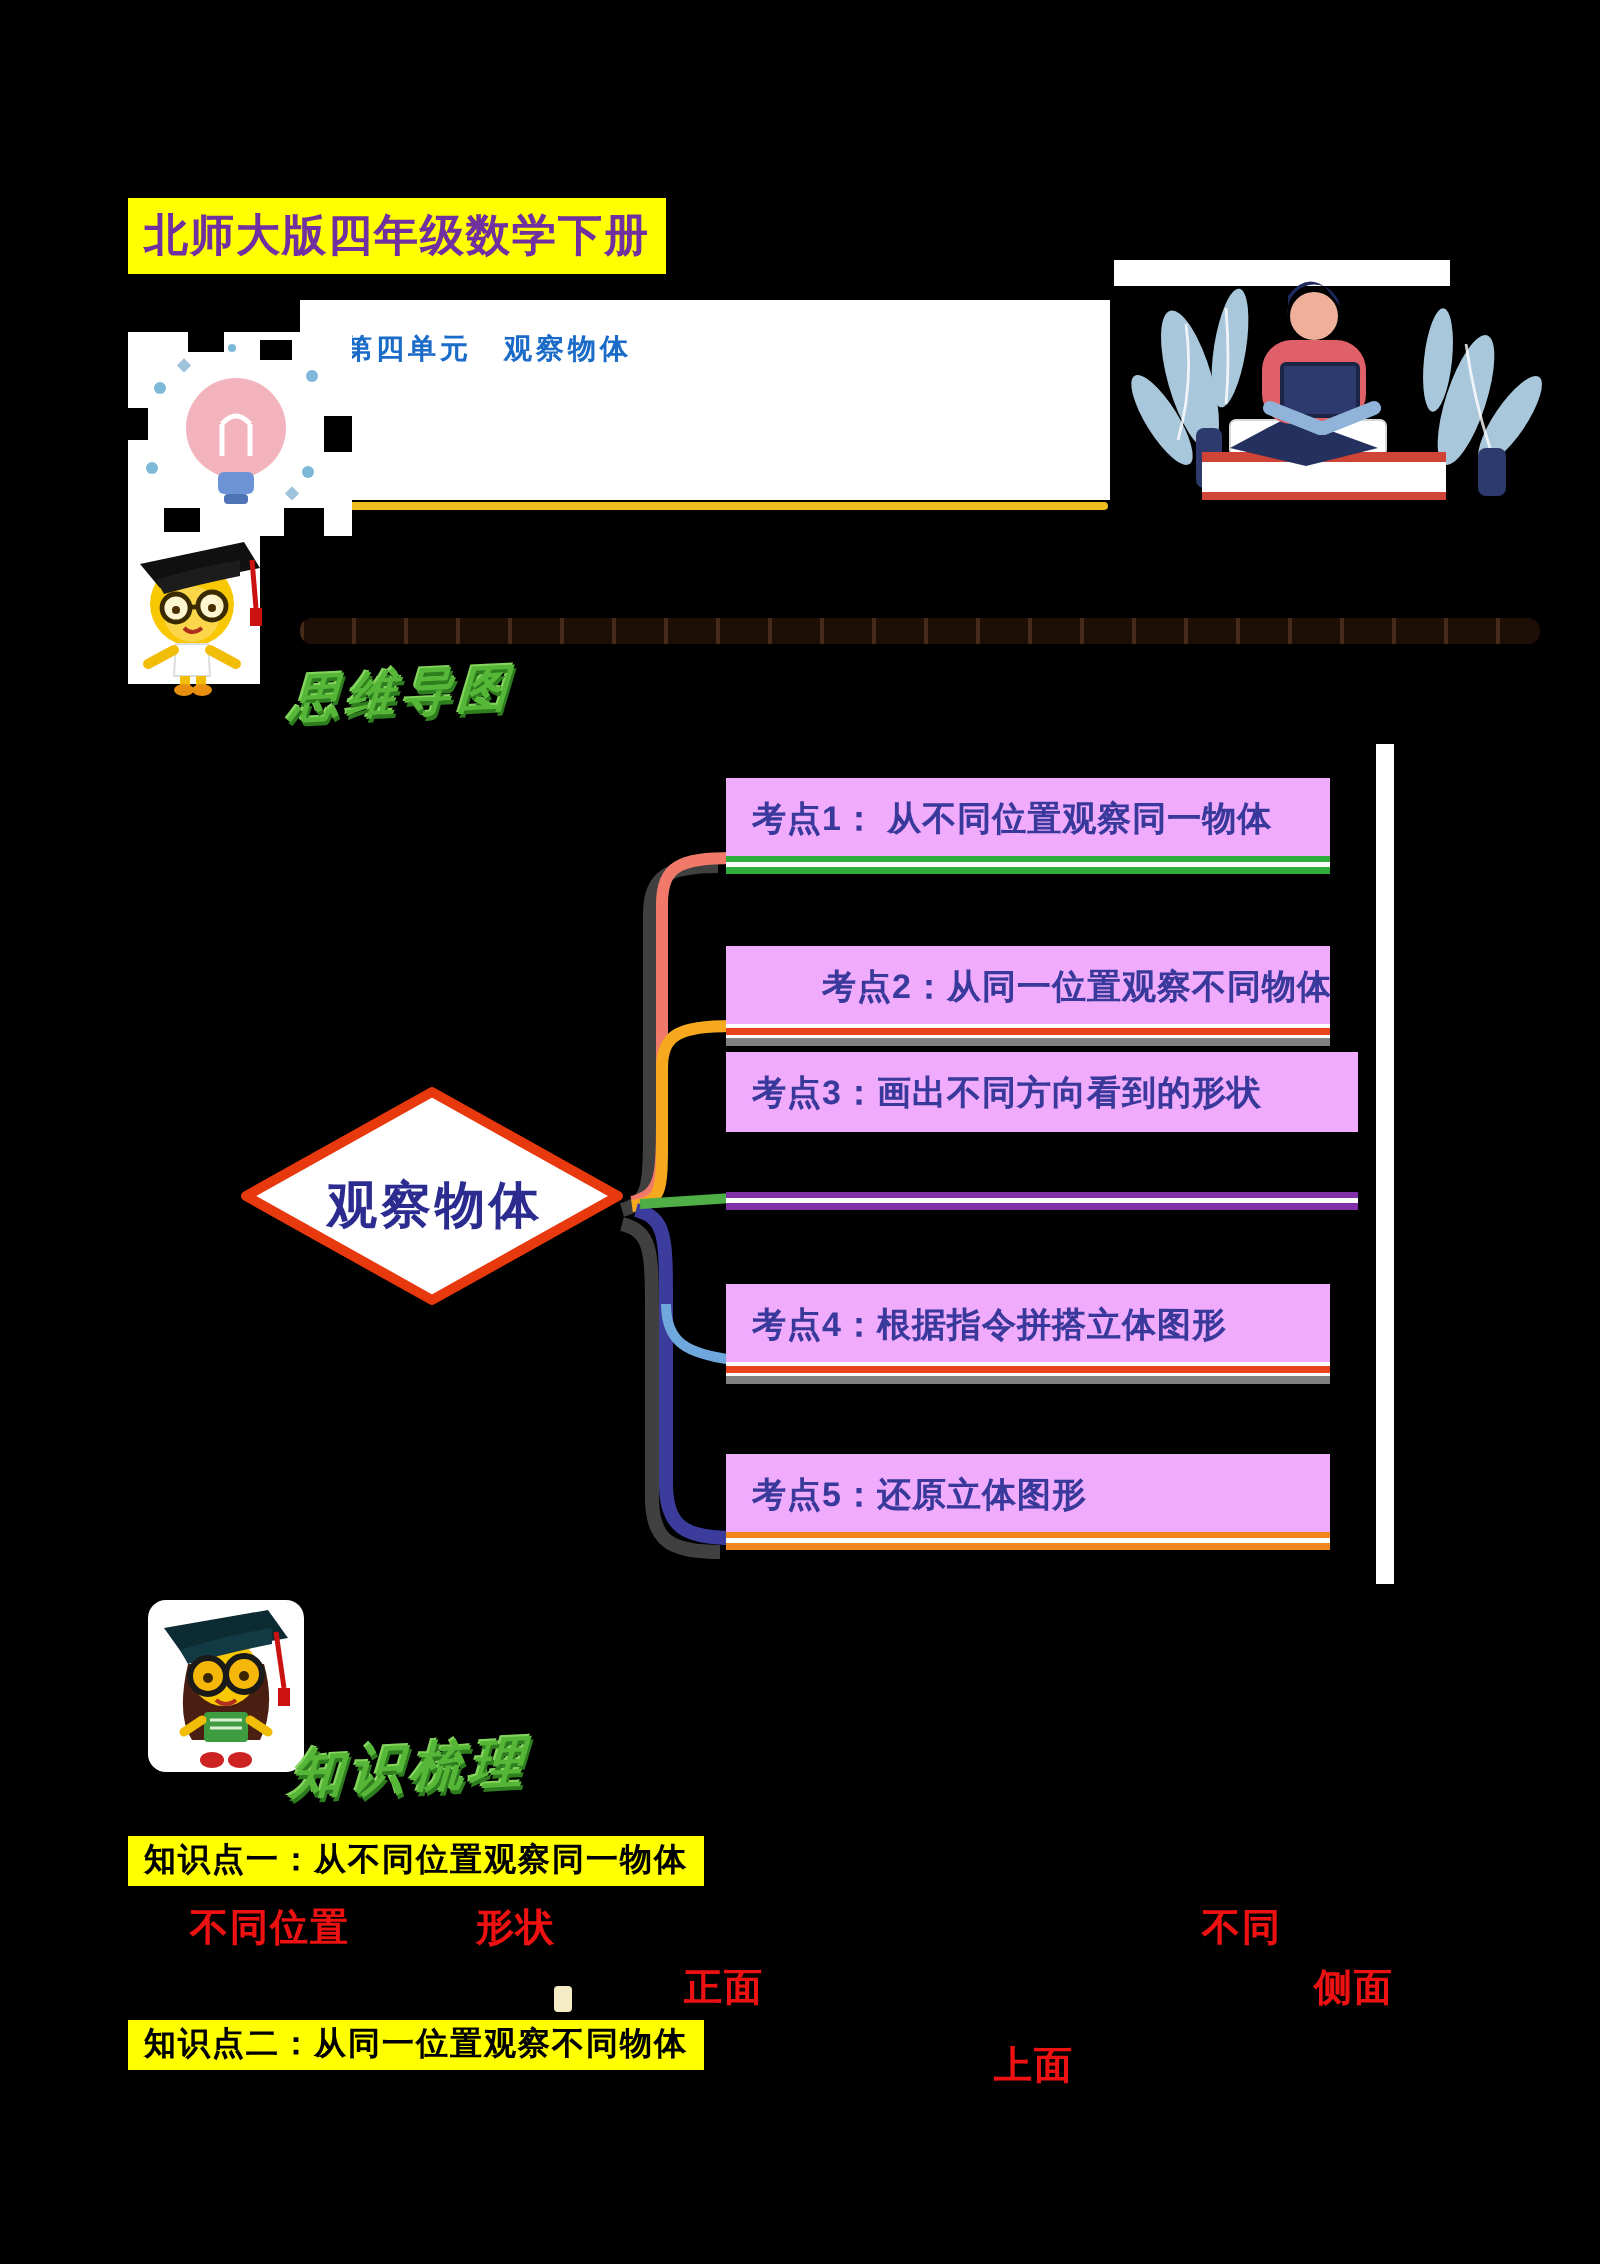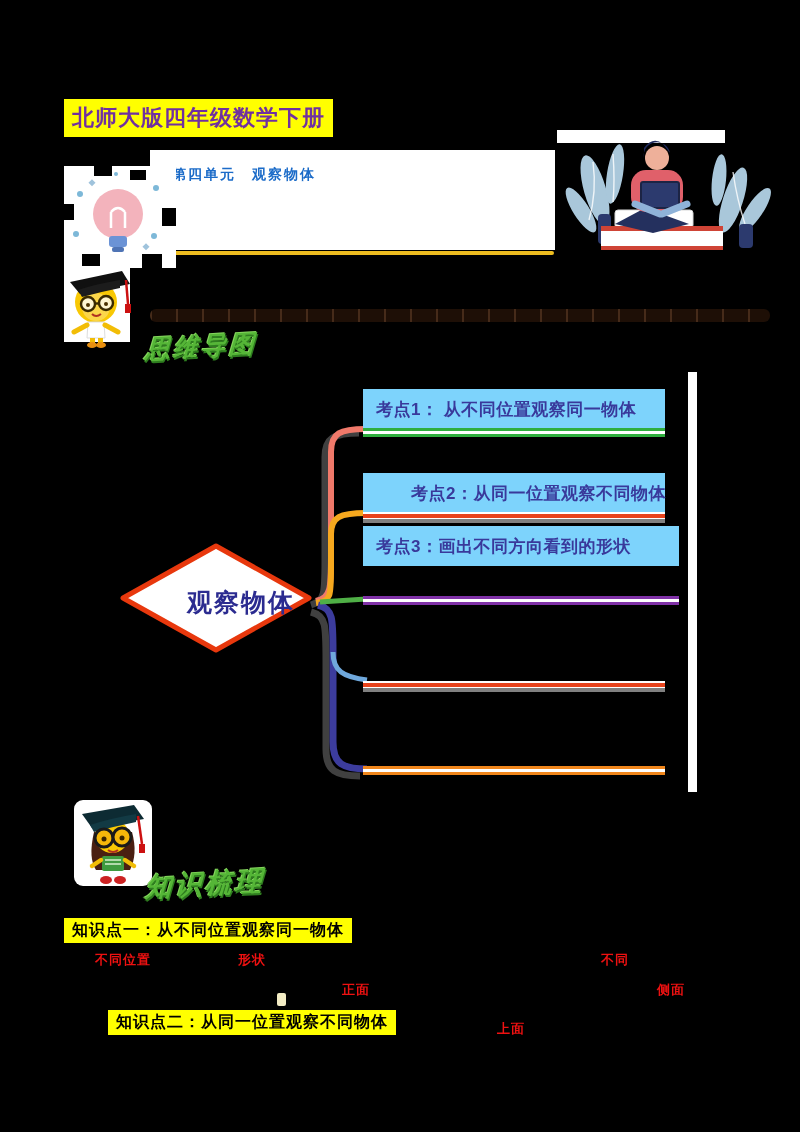--- a/index.html
+++ b/index.html
@@ -27,43 +27,43 @@
   
   .graffiti{
     color:#55b637;font-weight:900;font-style:italic;letter-spacing:3px;
     text-shadow:1px 2px 0 #2e7d1f,-1px -1px 0 #83d45c;
     transform:rotate(-3deg) skewX(-6deg);white-space:nowrap;
   }
   .graffiti-1{left:145px;top:330px;font-size:25px;}
   .graffiti-2{left:145px;top:866px;font-size:27px;}
   
   .mm-node{
-    left:363px;width:302px;height:40px;background:#7dd3fc;
+    left:363px;width:302px;height:40px;background:#f0abfc;
     display:flex;align-items:center;padding-left:13px;box-sizing:border-box;
     color:#39399b;font-size:17px;font-weight:700;letter-spacing:.5px;white-space:nowrap;
   }
   .mm-under{left:363px;width:302px;height:9px;}
   .u-green{background:linear-gradient(#2fae3e 0 34%,#ffffff 34% 62%,#2fae3e 62% 100%);}
   .u-redorange{background:linear-gradient(#ffffff 0 16%,#e8431c 16% 52%,#ffffff 52% 62%,#808080 62% 100%);}
   .u-purple{background:linear-gradient(#8031a7 0 34%,#ffffff 34% 62%,#8031a7 62% 100%);}
   .u-orange{background:linear-gradient(#f0861c 0 34%,#ffffff 34% 62%,#f0861c 62% 100%);}
   .white-vbar{left:688px;top:372px;width:9px;height:420px;background:#ffffff;}
   .diamond-label{
-    left:140px;top:586px;width:155px;text-align:right;color:#2b2b90;
+    left:140px;top:586px;width:155px;text-align:center;color:#2b2b90;
     font-size:25px;font-weight:800;letter-spacing:2px;
   }
   
   .kp-bar{
     left:64px;top:0;padding:2px 8px;background:#ffff00;color:#000;
     font-size:16px;font-weight:800;letter-spacing:1px;white-space:nowrap;
   }
   .kp1{top:918px;}
-  .kp2{top:1010px;margin-left:44px;}
-  
-  .frag{color:#ee1111;font-size:13px;font-weight:800;letter-spacing:1px;white-space:nowrap;}
+  .kp2{top:1010px;}
+  
+  .frag{color:#ee1111;font-size:19px;font-weight:800;letter-spacing:1px;white-space:nowrap;}
   .spark{left:277px;top:993px;width:9px;height:13px;background:#f3ecc4;border-radius:2px;}
   svg{display:block;}
 </style>
 </head>
 <body>
 
 <div id="canvas">
 
   <div class="abs book-title">北师大版四年级数学下册</div>
   <div class="abs unit-patch"></div>
@@ -163,22 +163,24 @@
 
   <div class="abs mm-node" style="top:389px;">考点1： 从不同位置观察同一物体</div>
   <div class="abs mm-under u-green" style="top:428px;"></div>
 
   <div class="abs mm-node" style="top:473px;padding-left:48px;">考点2：从同一位置观察不同物体</div>
   <div class="abs mm-under u-redorange" style="top:512px;height:11px;"></div>
 
   <div class="abs mm-node" style="top:526px;width:316px;">考点3：画出不同方向看到的形状</div>
   <div class="abs mm-under u-purple" style="top:596px;width:316px;"></div>
 
+  <div class="abs mm-node" style="top:642px;">考点4：根据指令拼搭立体图形</div>
   <div class="abs mm-under u-redorange" style="top:681px;height:11px;"></div>
 
+  <div class="abs mm-node" style="top:727px;">考点5：还原立体图形</div>
   <div class="abs mm-under u-orange" style="top:766px;"></div>
 
   <div class="abs white-vbar"></div>
 
   <div class="abs" style="left:74px;top:798px;">
     <svg width="82" height="90" viewBox="0 0 82 90">
       <rect x="0" y="2" width="78" height="86" rx="9" fill="#ffffff"></rect>
       <path d="M20,34 Q14,60 22,72 L56,72 Q64,56 58,34 Z" fill="#4a1f12"></path>
       <circle cx="38" cy="38" r="17" fill="#f8c804"></circle>
       <polygon points="8,16 60,7 70,21 18,30" fill="#0d2b33"></polygon>

